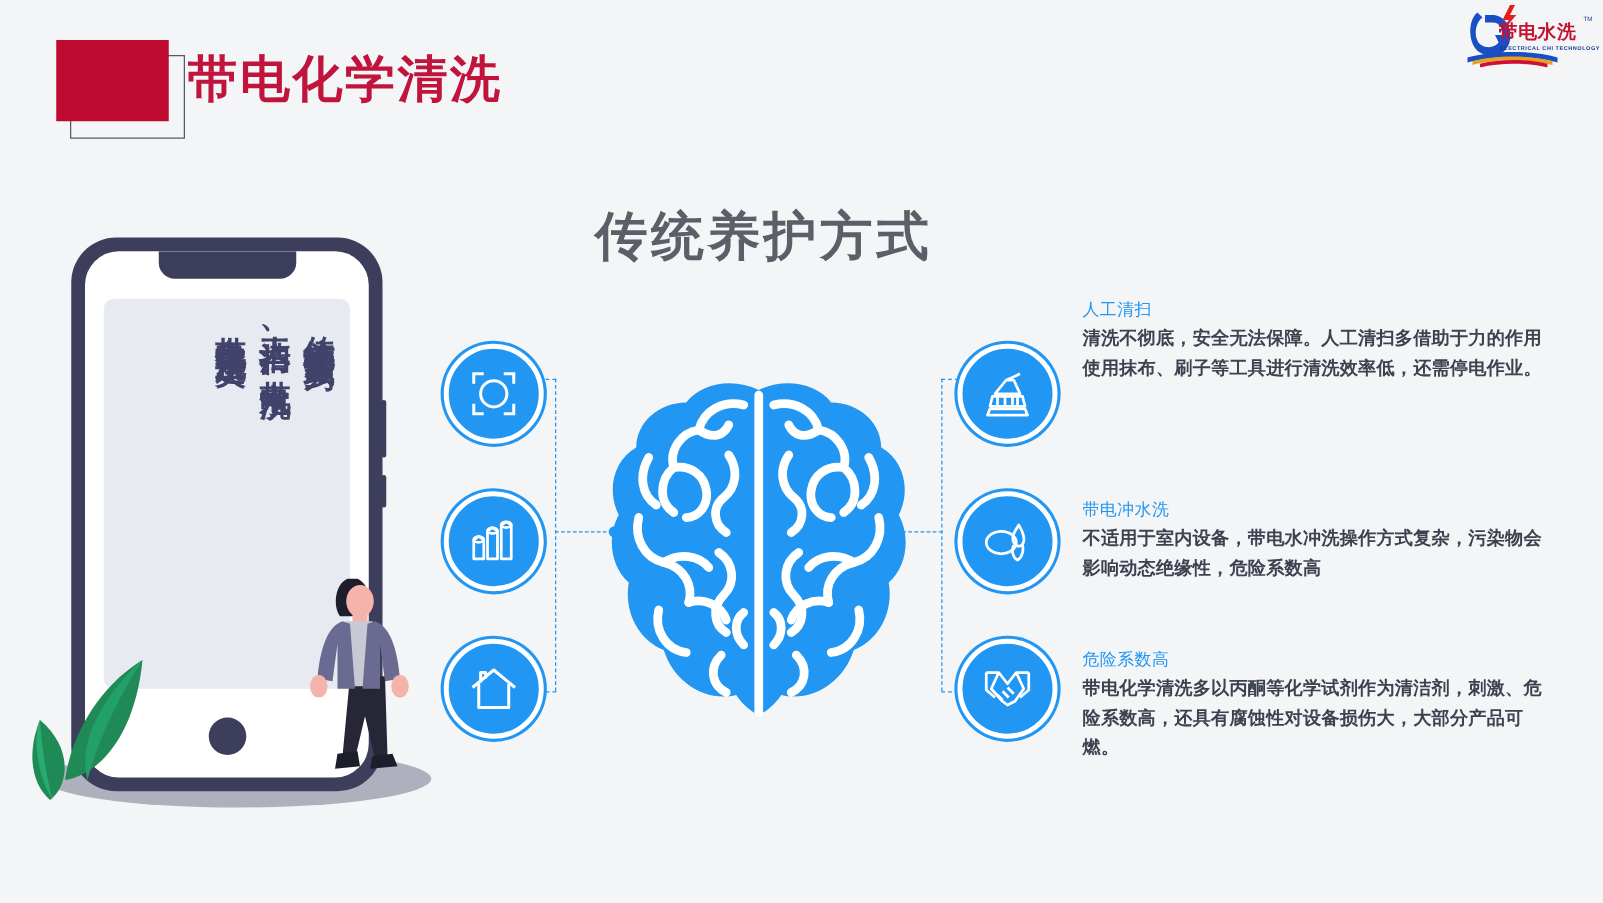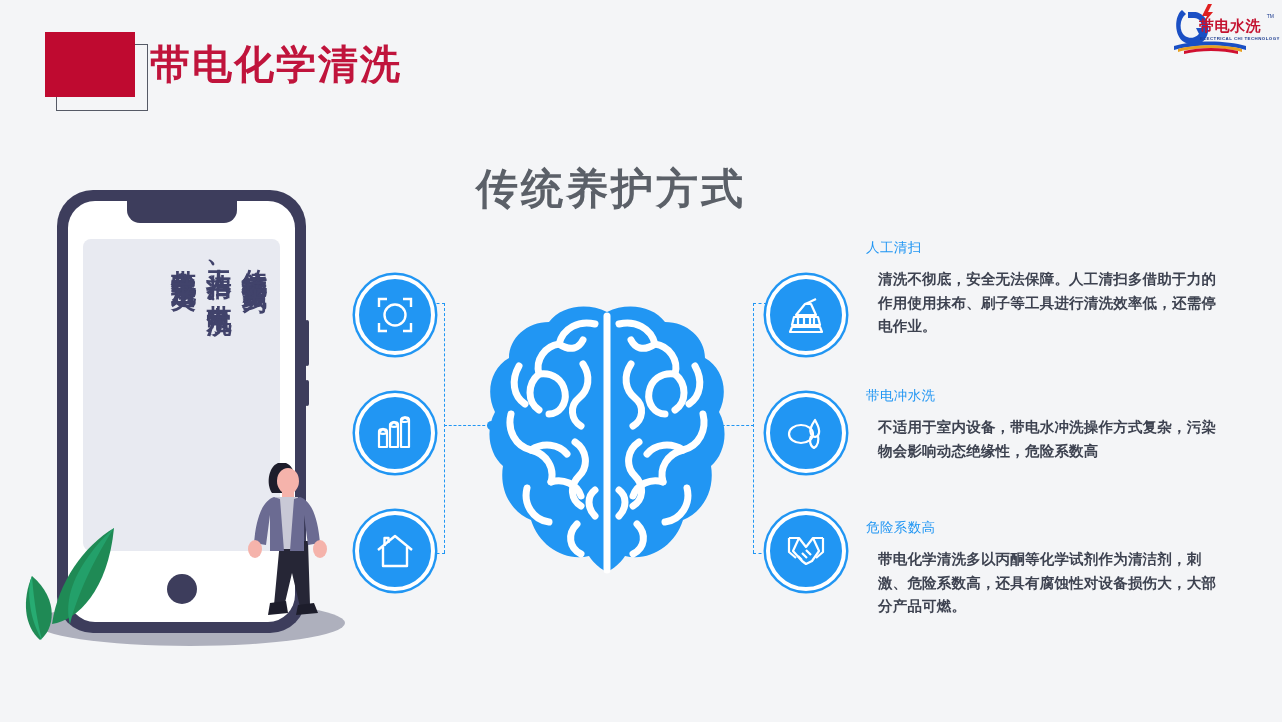--- a/index.html
+++ b/index.html
@@ -98,21 +98,21 @@
   .dash-h{border-top:1.6px dashed #2196f3;}
   .node-dot{position:absolute;width:9px;height:9px;border-radius:50%;background:#2196f3;}
 
   
   .tblock{position:absolute;width:372px;}
   .tblock h4{
     margin:0 0 4px 0;font-size:13.5px;font-weight:400;color:#2196f3;
     letter-spacing:.4px;line-height:1.2;
   }
   .tblock p{
-    margin:12px;font-size:14.5px;font-weight:700;color:#3d4250;
+    margin:0;font-size:14.5px;font-weight:700;color:#3d4250;
     line-height:1.62;letter-spacing:.2px;
   }
 </style>
 </head>
 <body>
 
 <div class="slide">
 
   <div class="hdr-frame"></div>
   <div class="hdr-sq"></div>
@@ -290,21 +290,21 @@
         <path d="M12 22 L16 26 M16 19 L21 24 M20 16 L25 21"></path>
       </g>
     </svg>
   </div>
 
   <div class="tblock" style="left:866px;top:240px;">
     <h4>人工清扫</h4>
     <p>清洗不彻底，安全无法保障。人工清扫多借助于力的作用使用抹布、刷子等工具进行清洗效率低，还需停电作业。</p>
   </div>
 
-  <div class="tblock" style="left:866px;top:388px;">
+  <div class="tblock" style="left:866px;top:400px;">
     <h4>带电冲水洗</h4>
     <p>不适用于室内设备，带电水冲洗操作方式复杂，污染物会影响动态绝缘性，危险系数高</p>
   </div>
 
   <div class="tblock" style="left:866px;top:520px;">
     <h4>危险系数高</h4>
     <p>带电化学清洗多以丙酮等化学试剂作为清洁剂，刺激、危险系数高，还具有腐蚀性对设备损伤大，大部分产品可燃。</p>
   </div>
 
 </div>

